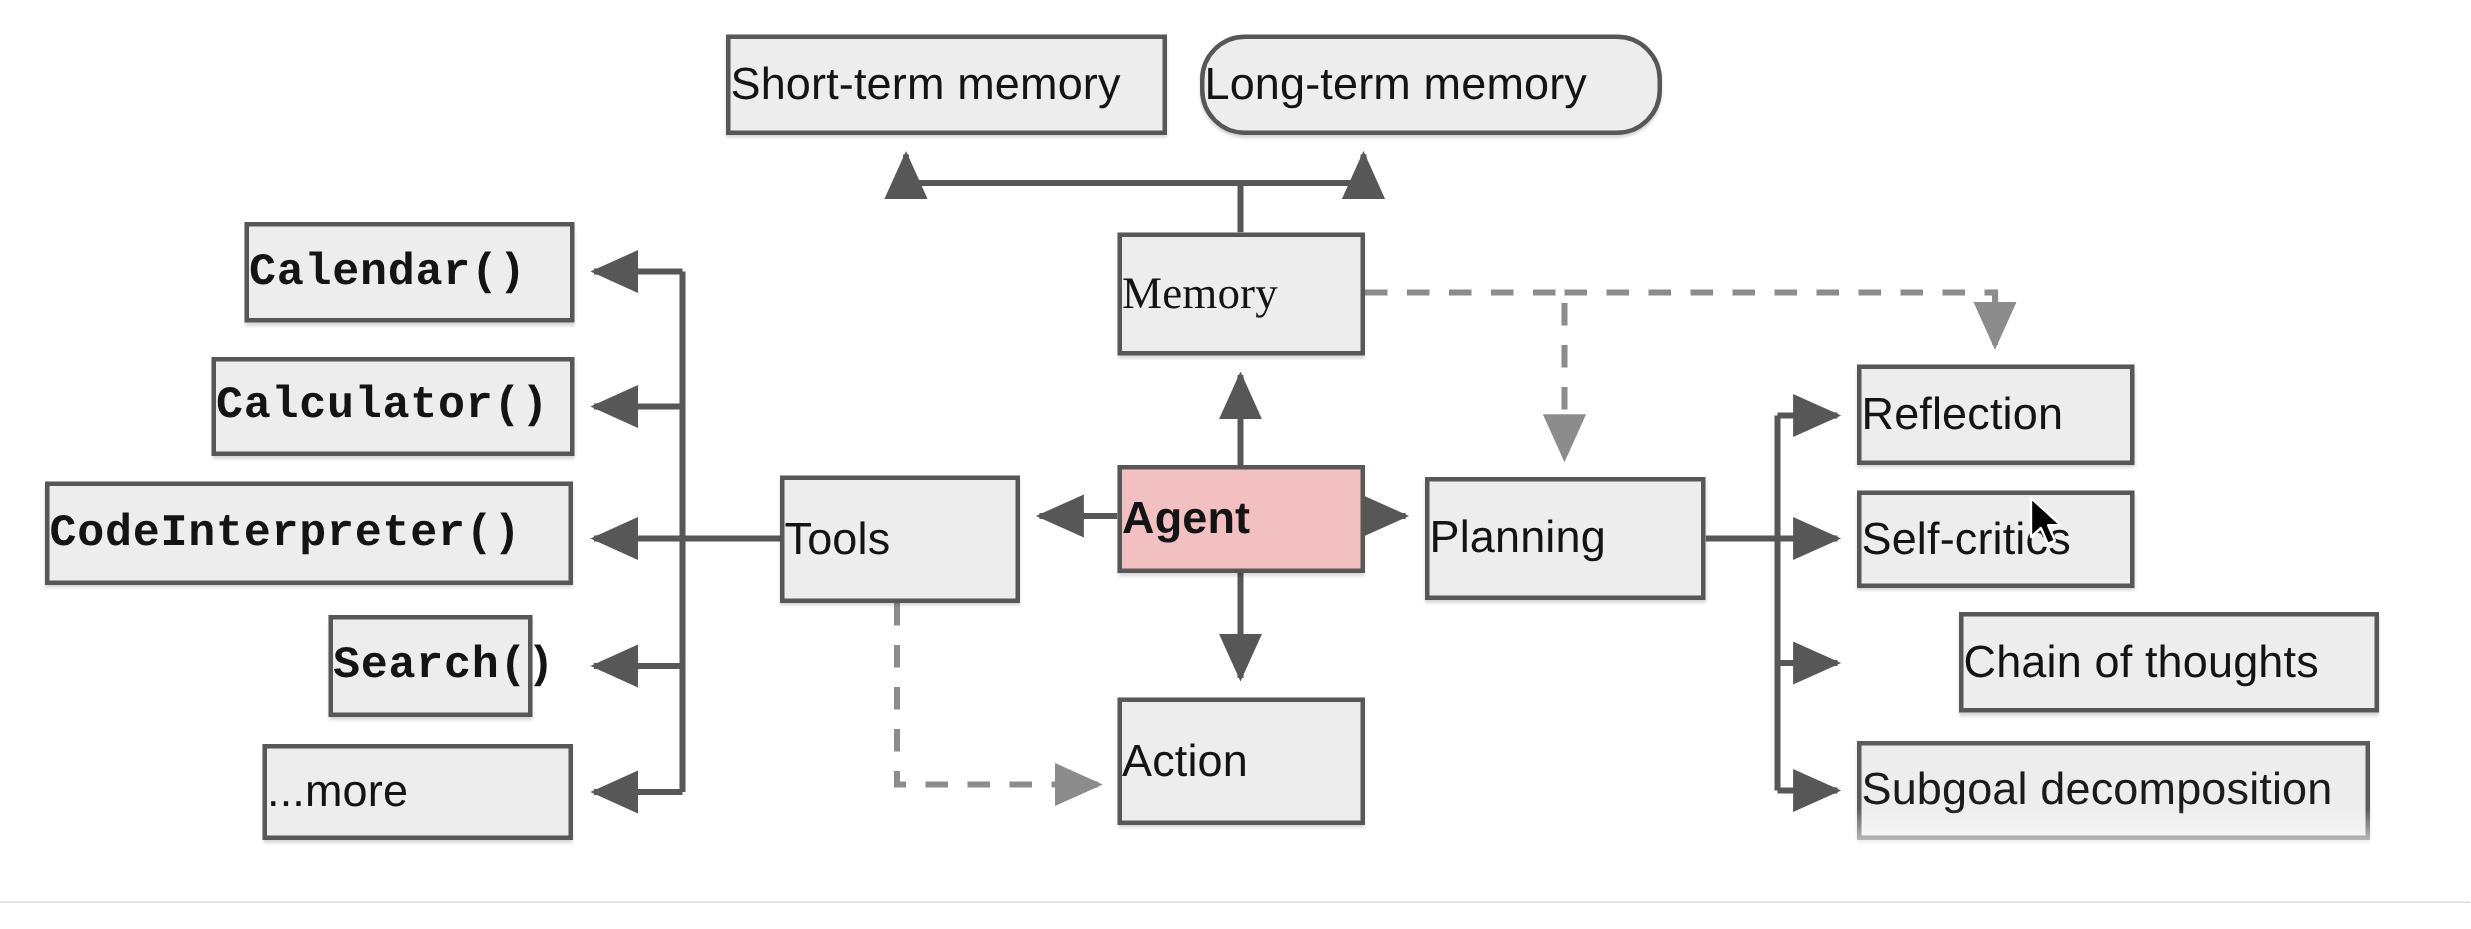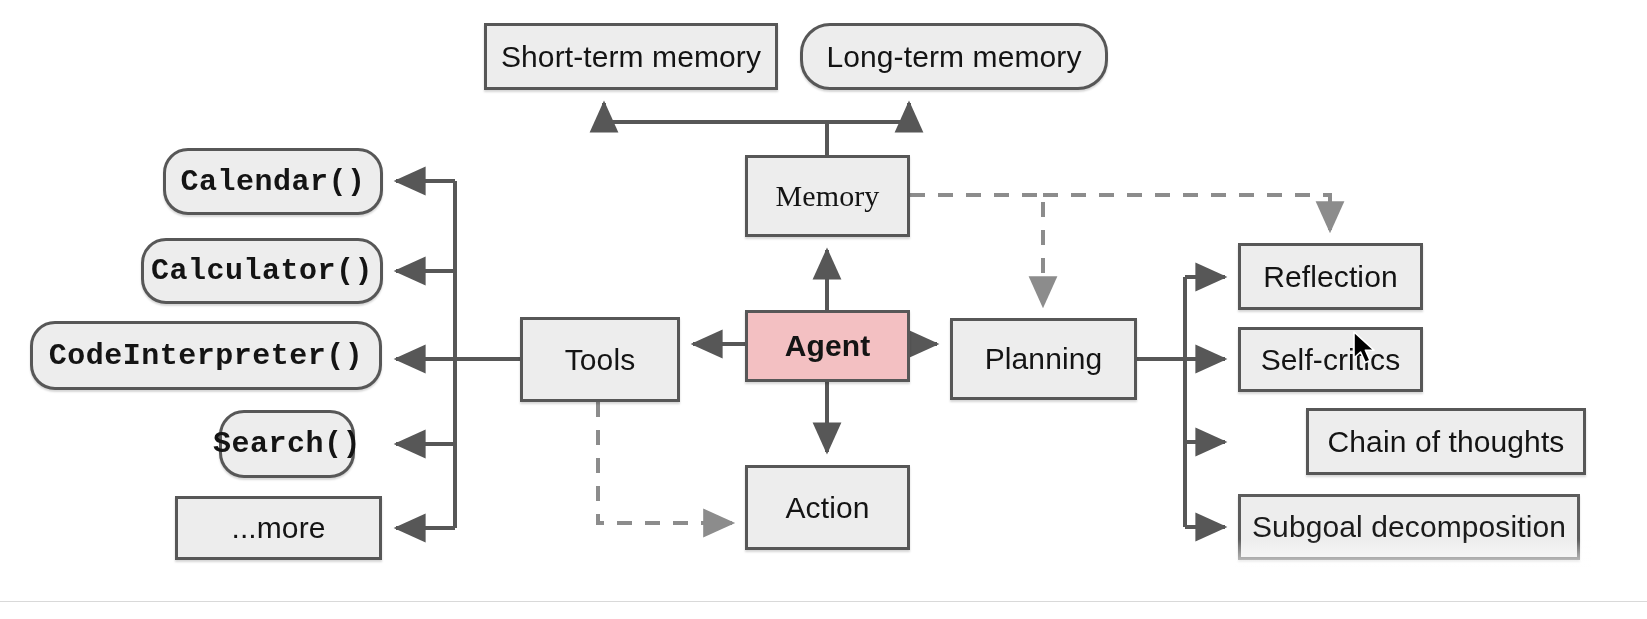--- a/index.html
+++ b/index.html
@@ -22,33 +22,31 @@
     width: 1647px;
     height: 619px;
   }
   .node {
     position: absolute;
     box-sizing: border-box;
     background: #ededed;
     border: 3px solid #575757;
     display: flex;
     align-items: center;
-    justify-content: center;
     color: #141414;
     font-size: 30px;
     letter-spacing: 0.1px;
     white-space: nowrap;
     box-shadow: 0 2px 2px rgba(0,0,0,0.16);
   }
   .node.mono {
     font-family: "Liberation Mono", "DejaVu Sans Mono", monospace;
     font-weight: bold;
     font-size: 30px;
     letter-spacing: 0.5px;
-    border-radius: 25px;
   }
   .node.agent {
     background: #f3c0c2;
     font-weight: bold;
   }
   .node.ghost {
     opacity: 0.97;
   }
   .node.ghost::after {
     content: "";

